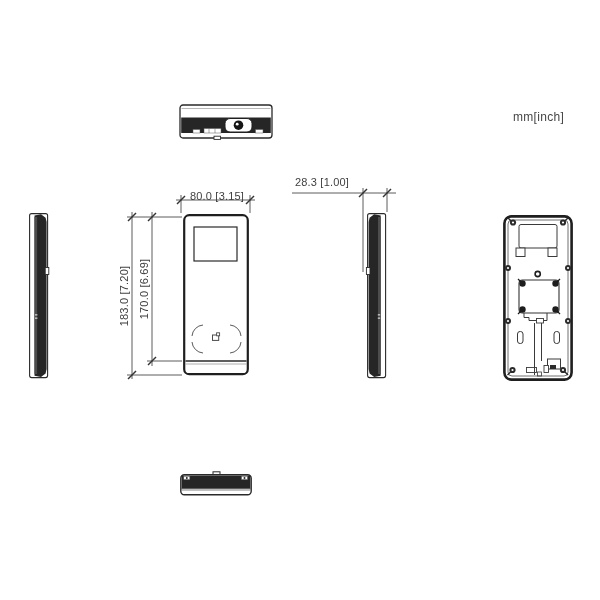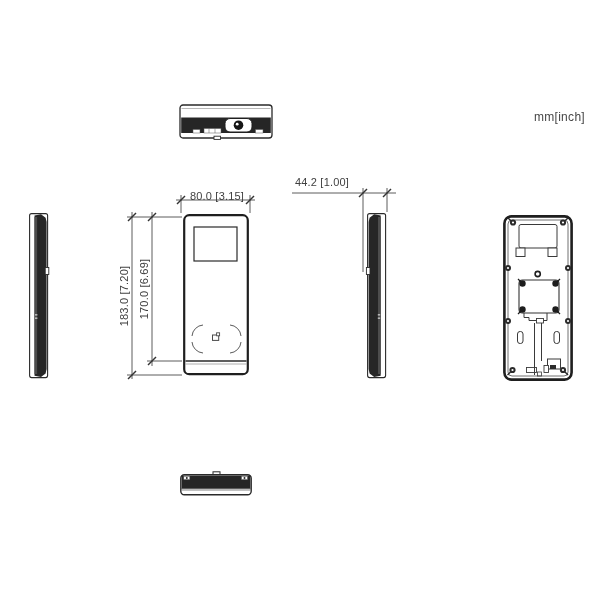--- a/index.html
+++ b/index.html
@@ -8,21 +8,21 @@
     font-family:"Liberation Sans", sans-serif;
   }
   .art{position:absolute;left:0;top:0;width:600px;height:600px;}
   .dim-label{
     position:absolute;font-size:11px;color:#3f3f3f;text-align:center;
     white-space:nowrap;letter-spacing:0.2px;line-height:12px;
   }
   .dim-label.vert{transform:rotate(-90deg);transform-origin:center center;}
   .unit-label{
     position:absolute;left:513px;top:110px;width:72px;font-size:12px;color:#474747;
-    text-align:right;letter-spacing:0.3px;
+    text-align:left;letter-spacing:0.3px;
   }
 </style>
 </head>
 <body>
 
 <div class="canvas">
 
   <svg class="art" viewBox="0 0 600 600">
 
     <g transform="translate(178,103)">
@@ -178,21 +178,21 @@
         <line x1="363" y1="188" x2="363" y2="272"></line>
         <line x1="387" y1="188" x2="387" y2="212"></line>
         <line x1="359" y1="197" x2="367" y2="189" stroke="#333333" stroke-width="1.4"></line>
         <line x1="383" y1="197" x2="391" y2="189" stroke="#333333" stroke-width="1.4"></line>
       </g>
     </g>
   </svg>
 
   <div class="dim-label" style="left:177px;top:182px;width:80px;margin-top:8px;">80.0 [3.15]</div>
 
-  <div class="dim-label" style="left:282px;top:176px;width:80px;">44.2 [1.00]</div>
+  <div class="dim-label" style="left:282px;top:176px;width:80px;">28.3 [1.00]</div>
 
   <div class="dim-label vert" style="left:89px;top:290px;width:70px;">183.0 [7.20]</div>
 
   <div class="dim-label vert" style="left:109px;top:283px;width:70px;">170.0 [6.69]</div>
 
   <div class="unit-label">mm[inch]</div>
 
 </div>
 
 </body></html>

